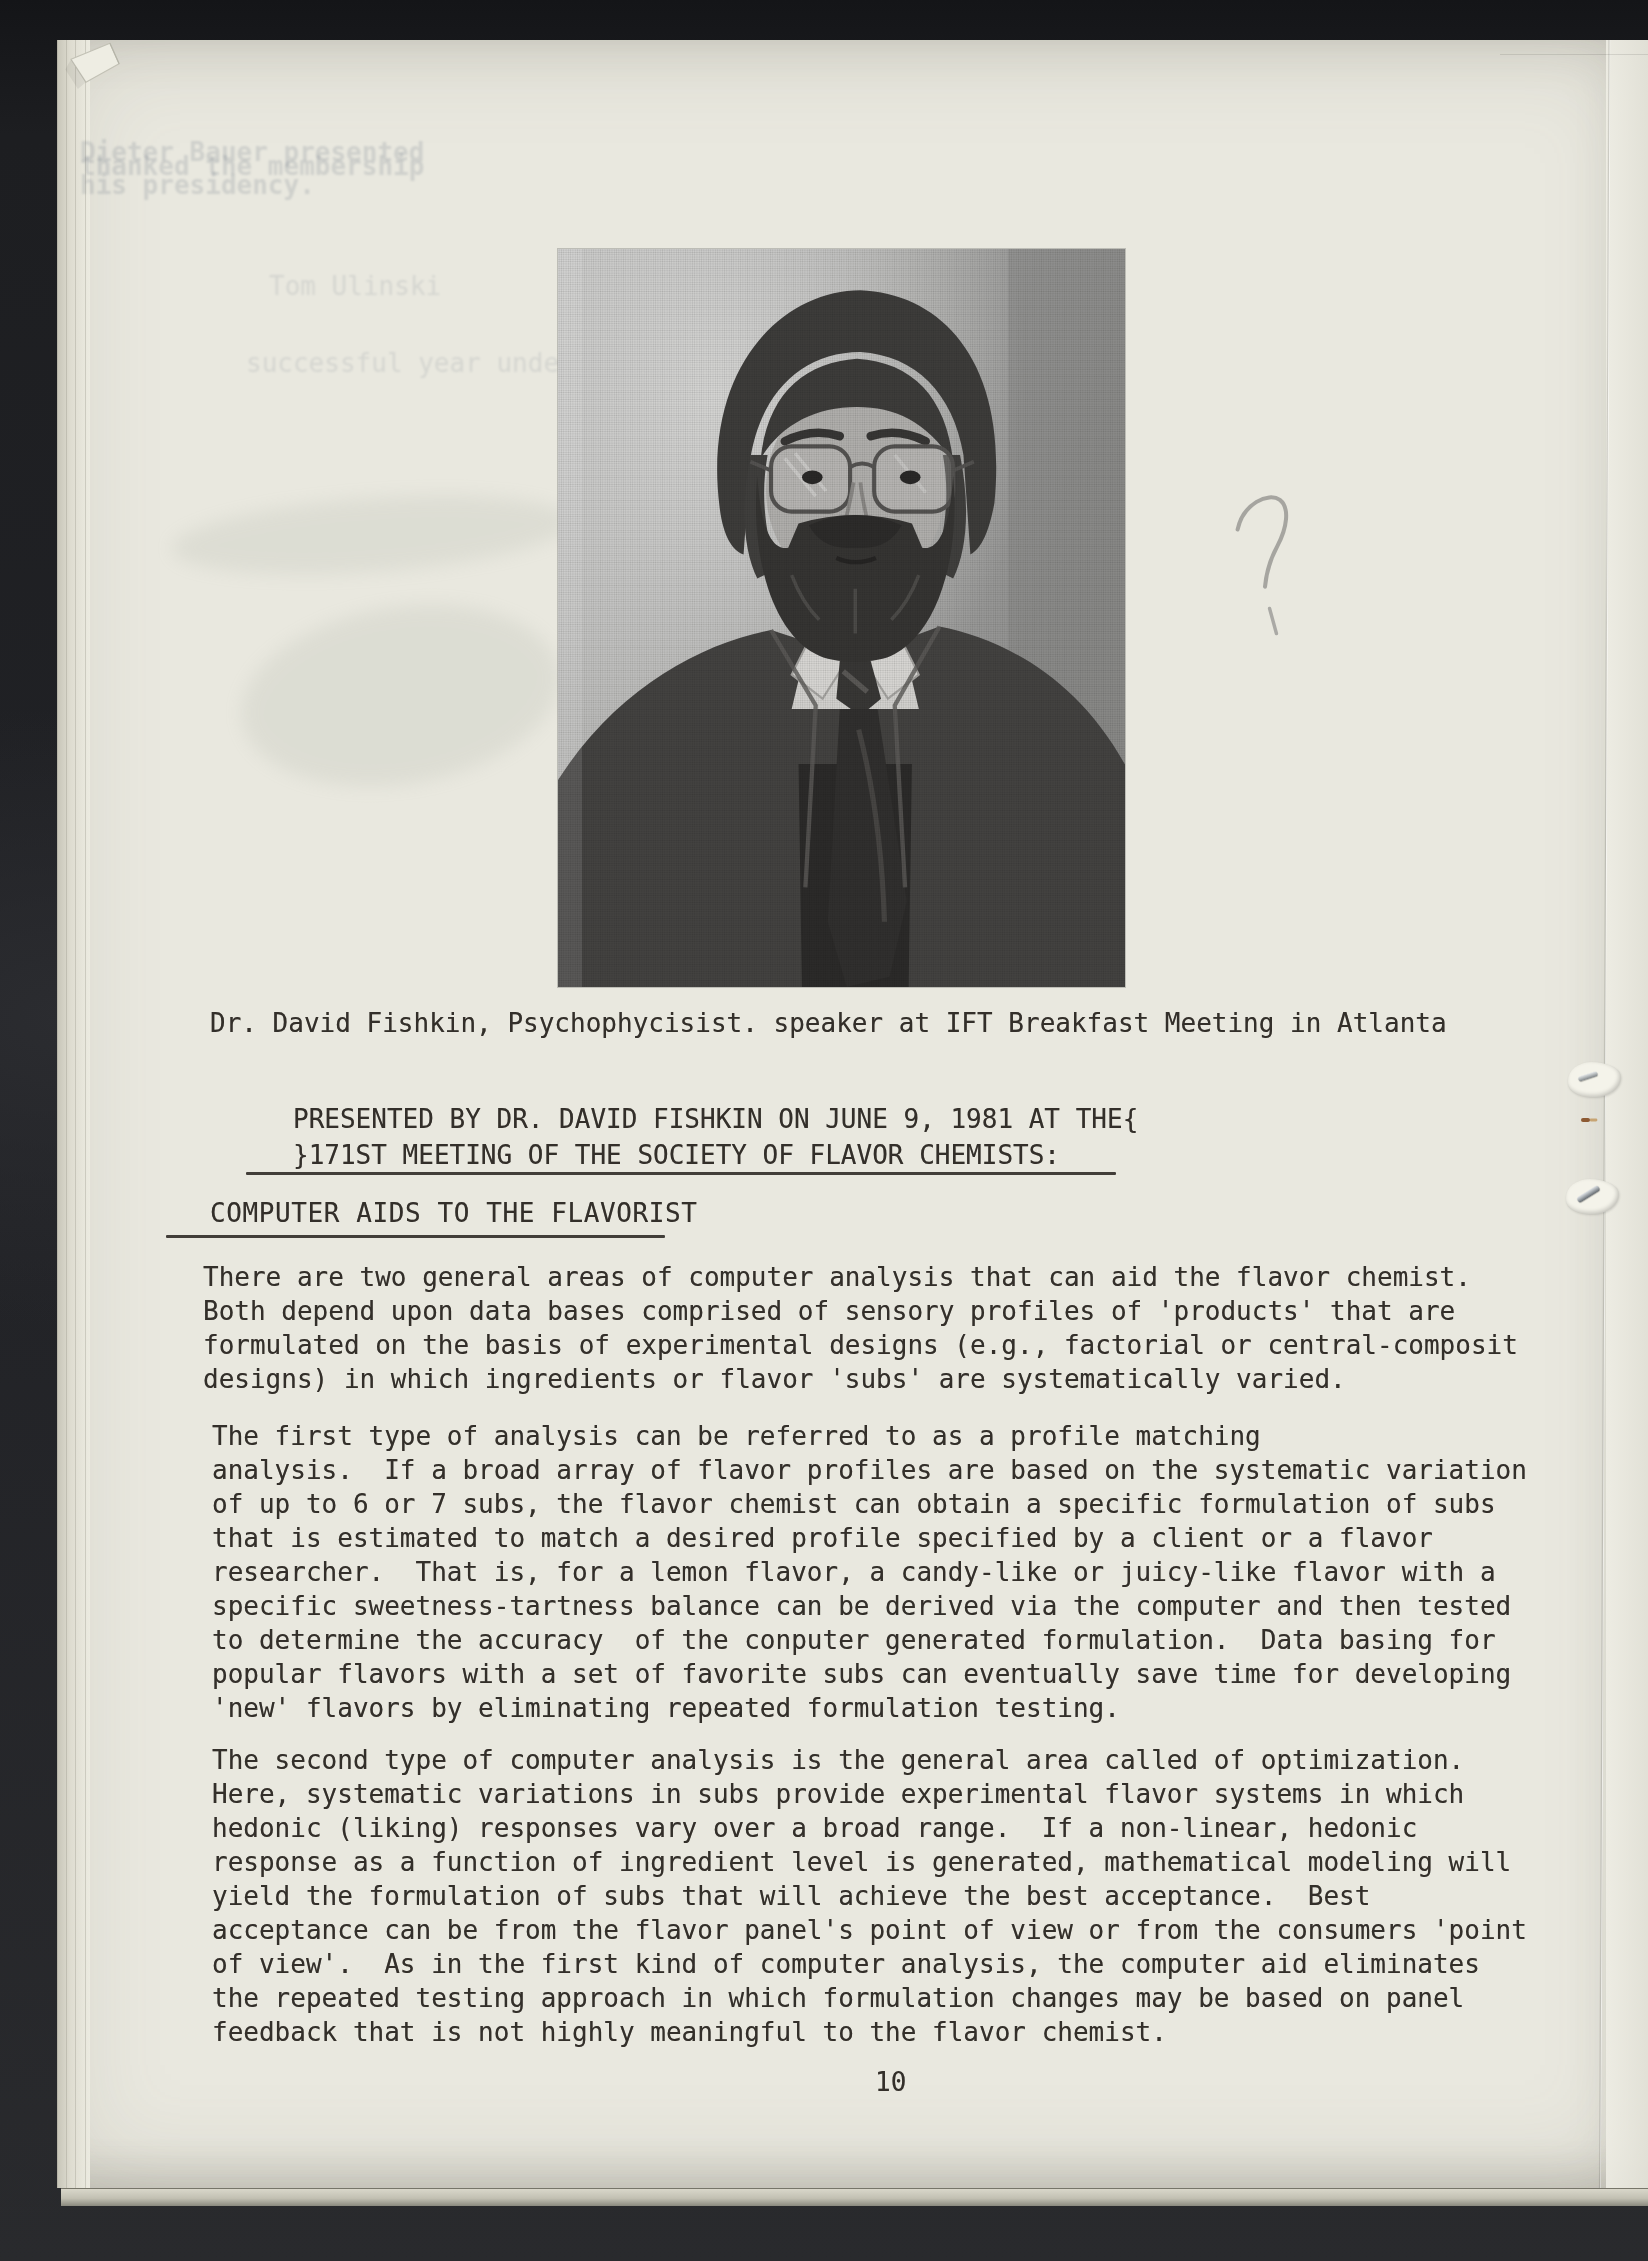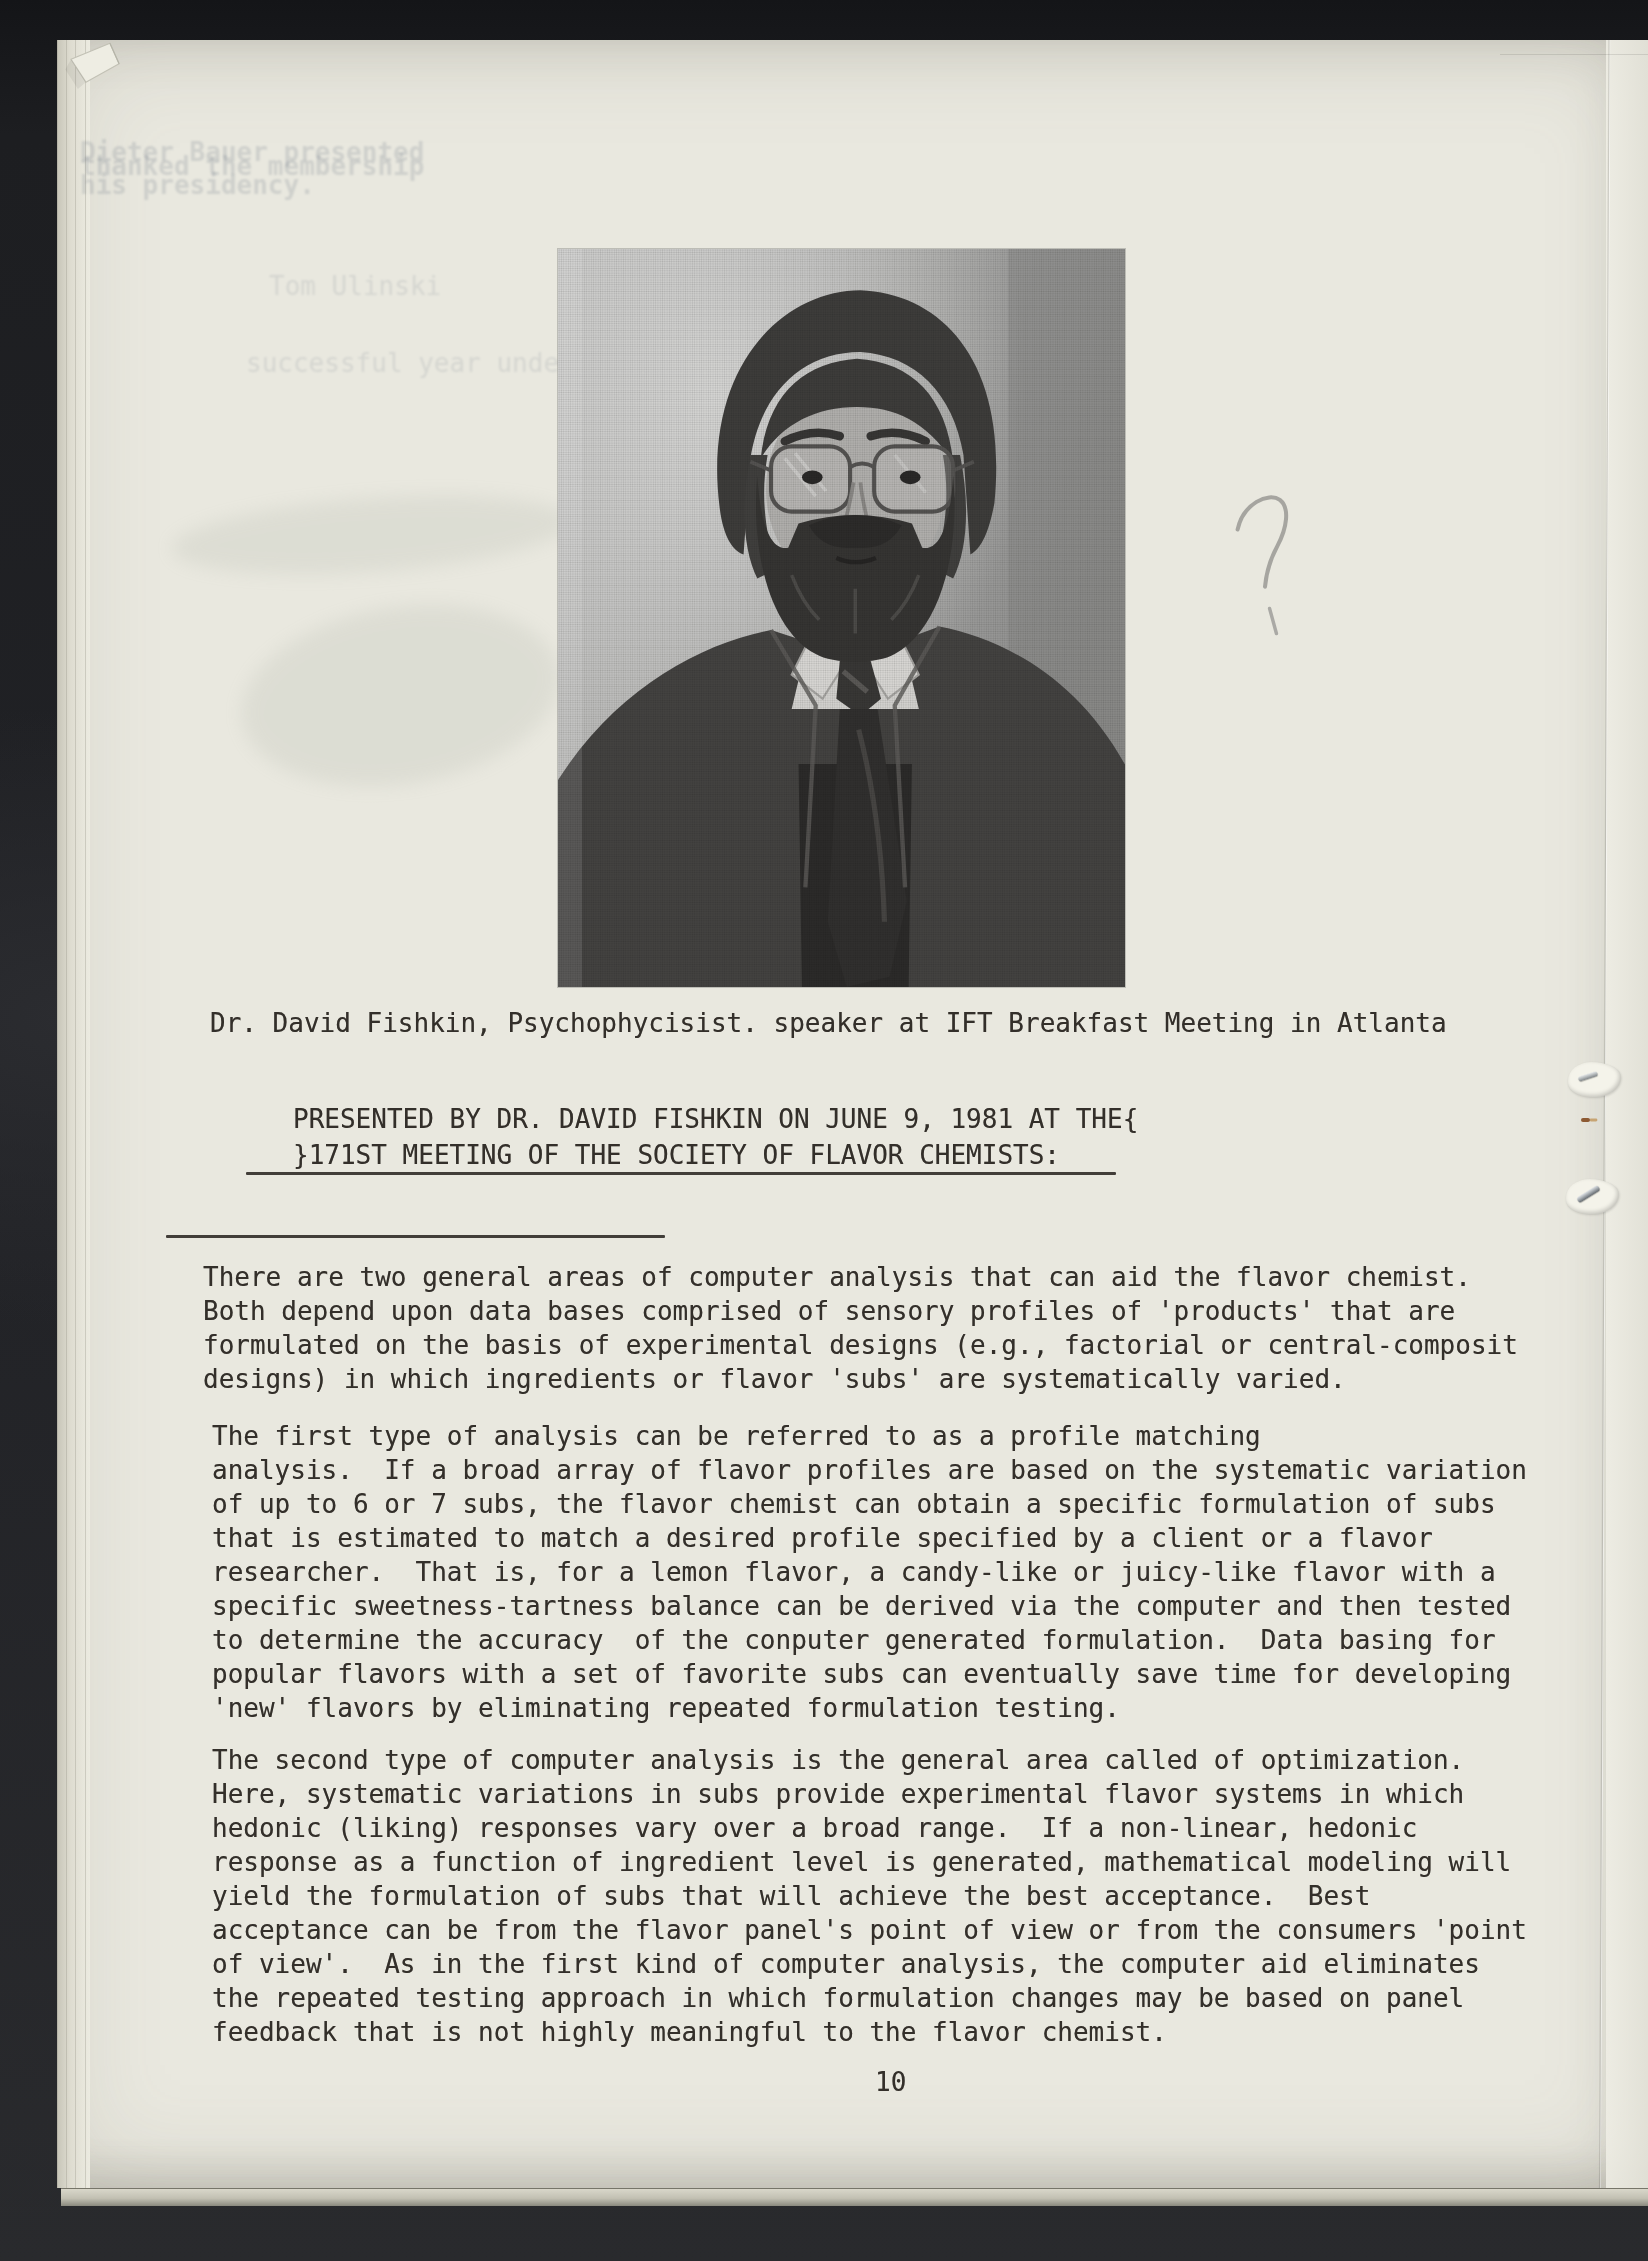--- a/index.html
+++ b/index.html
@@ -182,20 +182,21 @@
     <div class="torn"></div>
     <div class="wire"></div>
   </div>
 
   <div class="type caption">Dr. David Fishkin, Psychophycisist. speaker at IFT Breakfast Meeting in Atlanta</div>
 
   <div class="type presented"><span>PRESENTED BY DR. DAVID FISHKIN ON JUNE 9, 1981 AT THE</span>{
 }<span>171ST MEETING OF THE SOCIETY OF FLAVOR CHEMISTS:</span></div>
   <div class="rule rule-presented"></div>
 
+  <div class="type heading">COMPUTER AIDS TO THE FLAVORIST</div>
   <div class="rule rule-heading"></div>
 
   <div class="type p1">There are two general areas of computer analysis that can aid the flavor chemist.
 Both depend upon data bases comprised of sensory profiles of 'products' that are
 formulated on the basis of experimental designs (e.g., factorial or central-composit
 designs) in which ingredients or flavor 'subs' are systematically varied.</div>
   <div class="type p2">The first type of analysis can be referred to as a profile matching
 analysis.  If a broad array of flavor profiles are based on the systematic variation
 of up to 6 or 7 subs, the flavor chemist can obtain a specific formulation of subs
 that is estimated to match a desired profile specified by a client or a flavor

